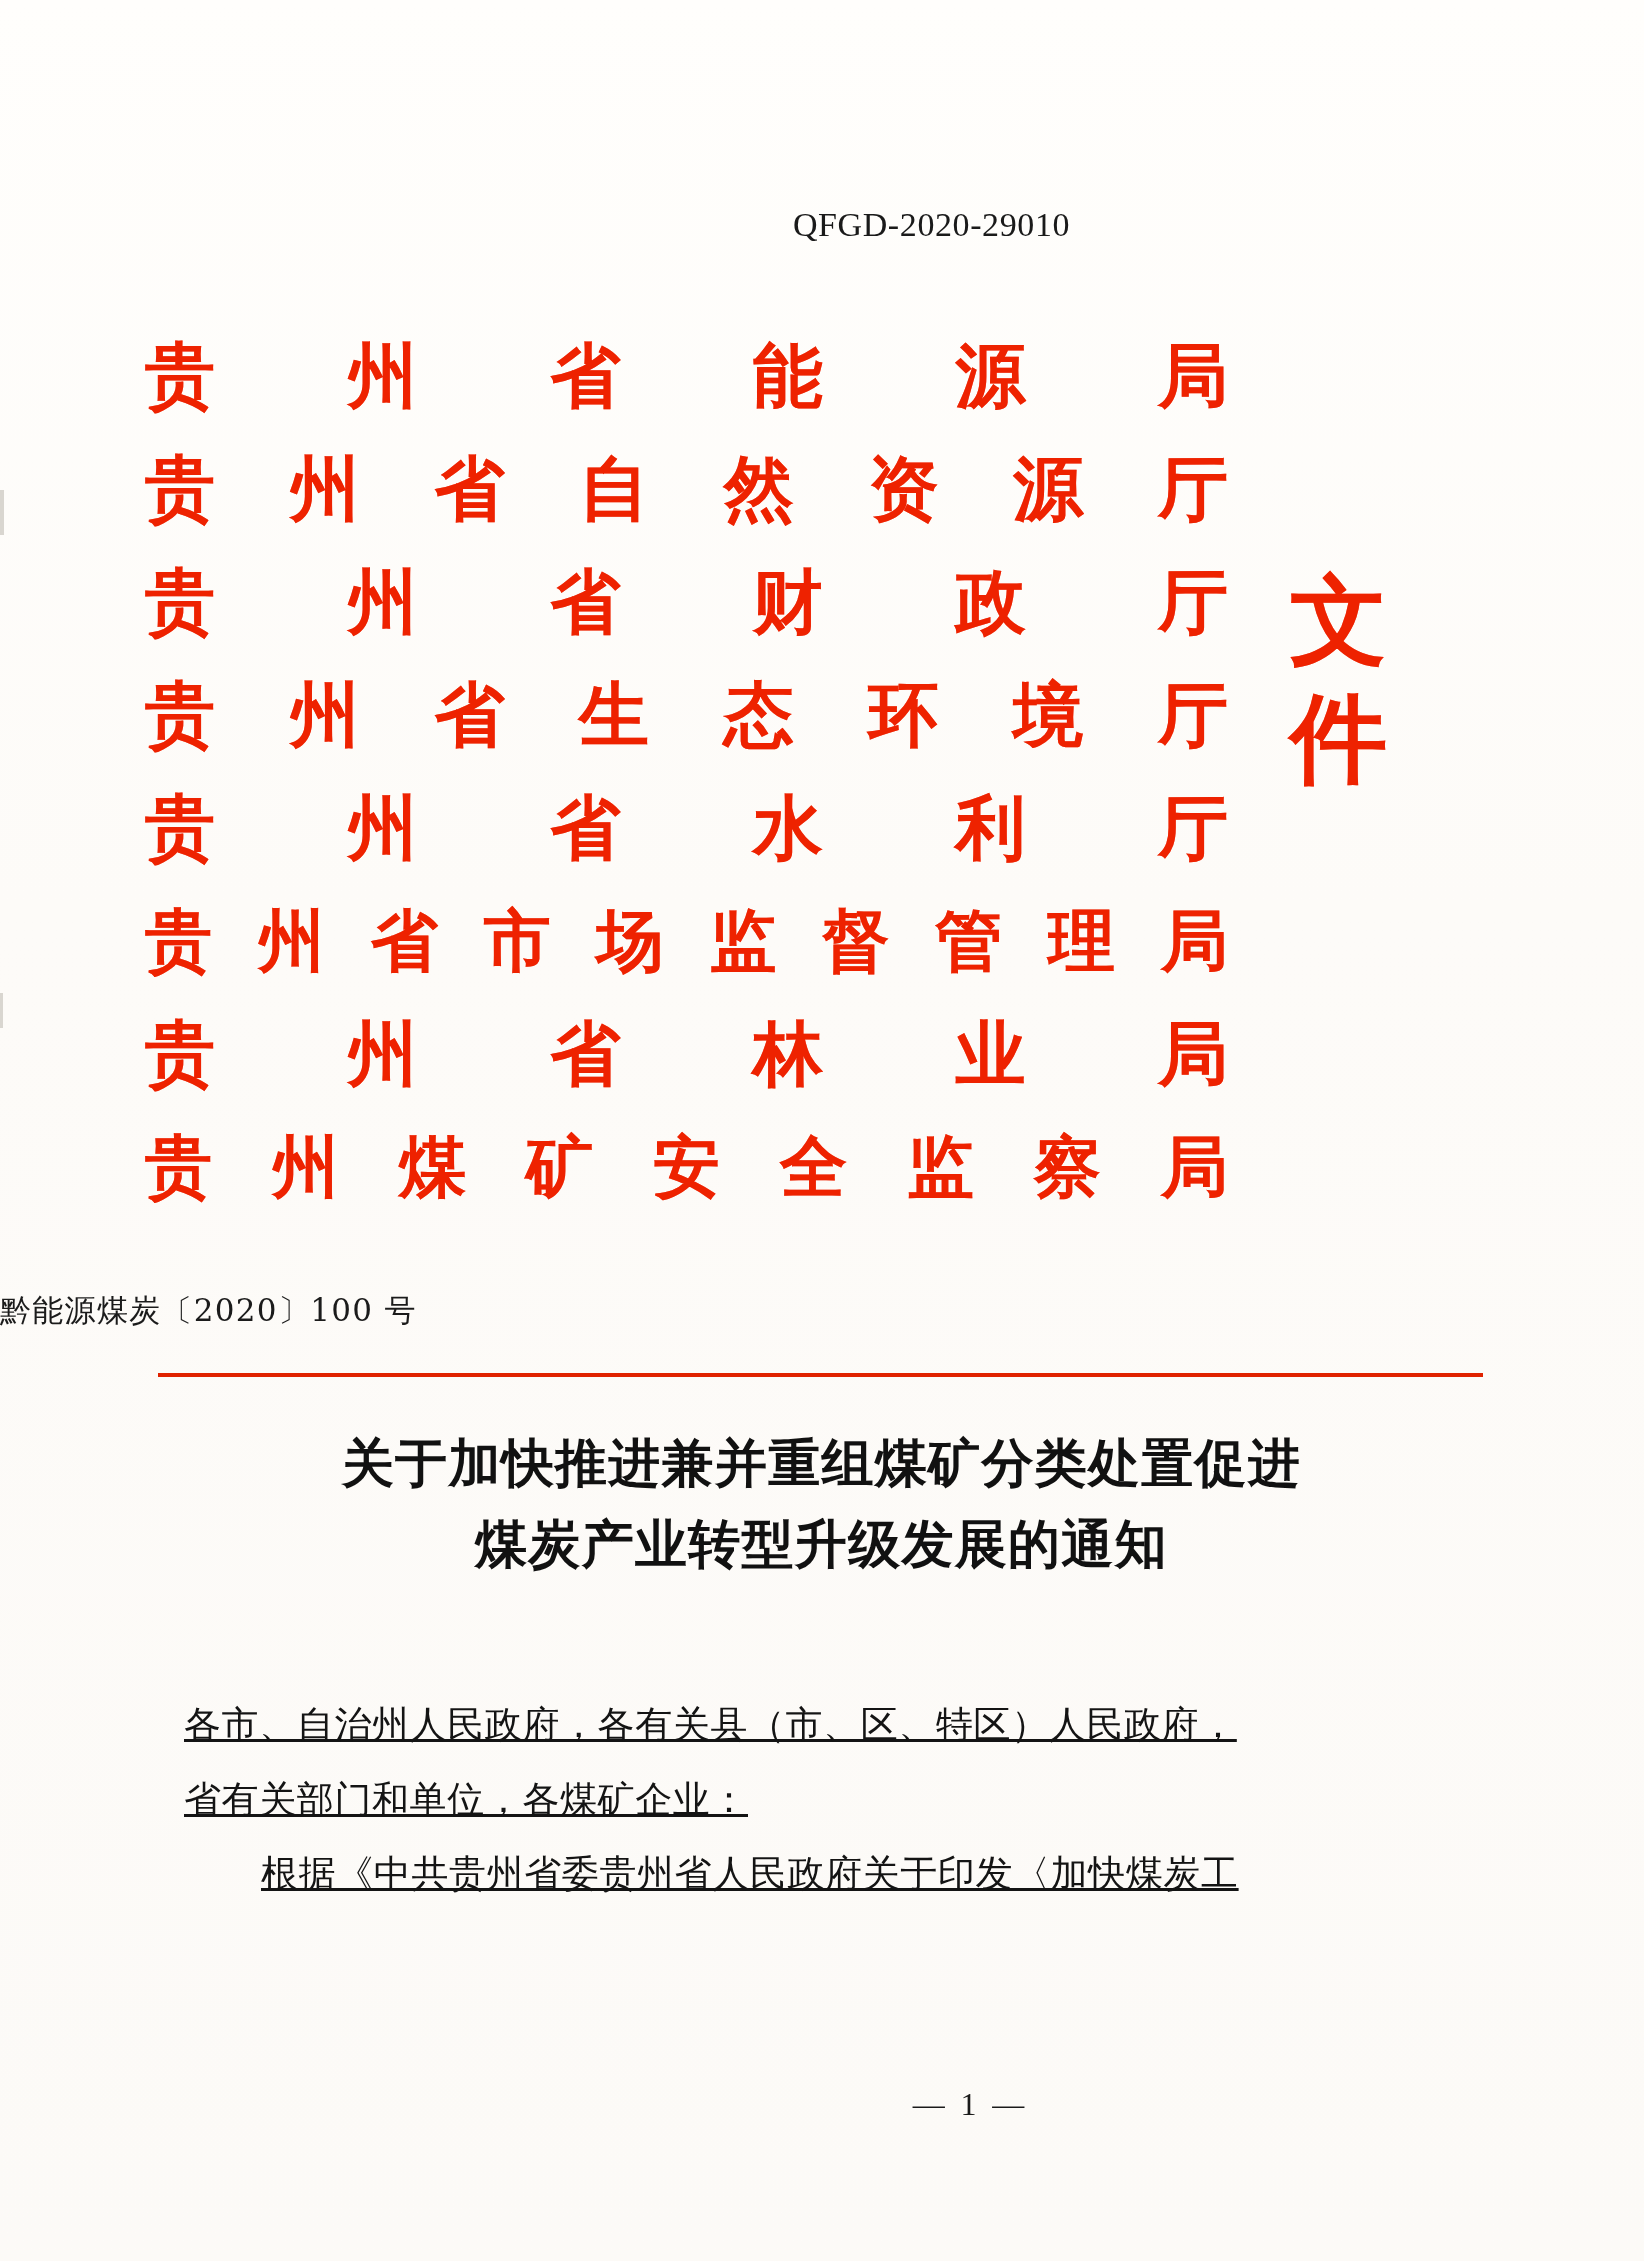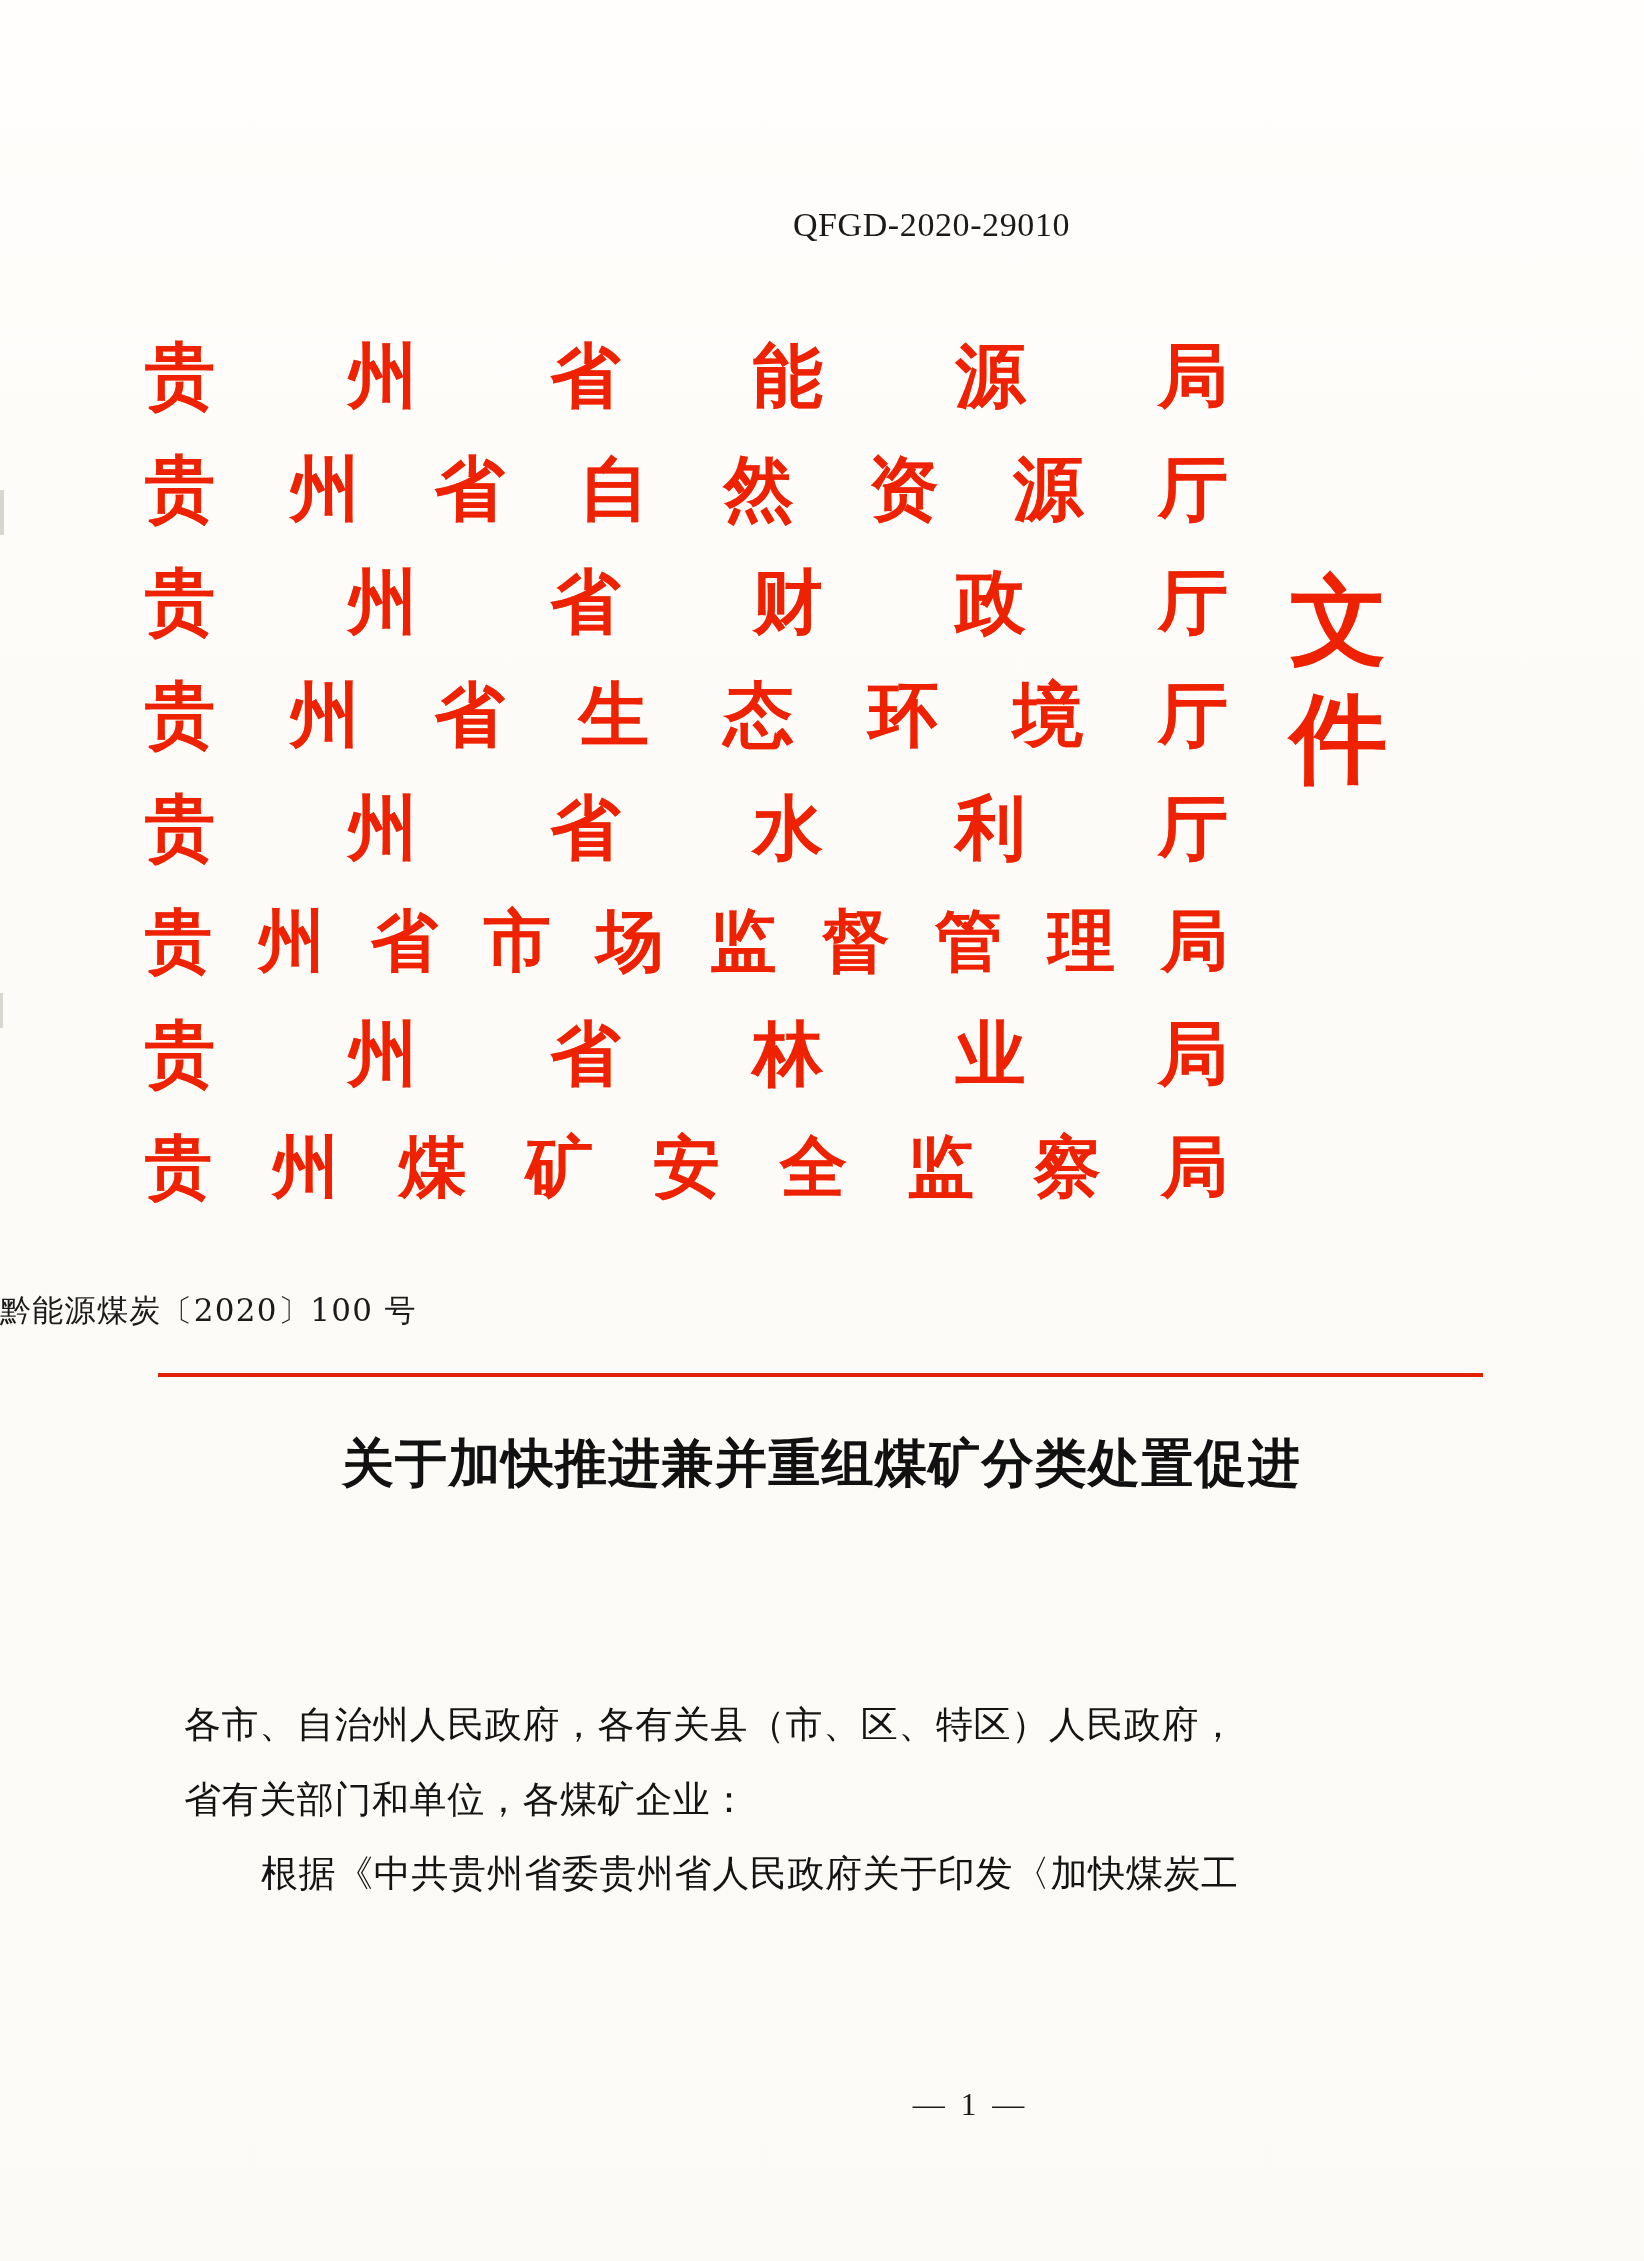--- a/index.html
+++ b/index.html
@@ -134,20 +134,21 @@
     width: 1286px;
     font-family: "DejaVu Serif", "Liberation Serif", serif;
     font-size: 37px;
     line-height: 1.95;
     color: #141414;
     letter-spacing: 0.6px;
   }
   .body-text p {
     margin: 0 0 2.6px 0;
     text-align: justify;
+    text-decoration: underline;
   }
   .indent {
     text-indent: 77px;
   }
 
   .page-number {
     position: absolute;
     top: 2086px;
     left: 0;
     width: 1644px;
@@ -270,20 +271,21 @@
       <div>件</div>
     </div>
   </div>
 
   <div class="doc-number">黔能源煤炭〔2020〕100 号</div>
 
   <div class="red-rule"></div>
 
   <div class="title">
     <div>关于加快推进兼并重组煤矿分类处置促进</div>
+    <div>煤炭产业转型升级发展的通知</div>
   </div>
 
   <div class="body-text">
     <p>各市、自治州人民政府，各有关县（市、区、特区）人民政府，</p>
     <p>省有关部门和单位，各煤矿企业：</p>
     <p class="indent">根据《中共贵州省委贵州省人民政府关于印发〈加快煤炭工</p>
   </div>
 
   <div class="page-number">— 1 —</div>
 </div>

